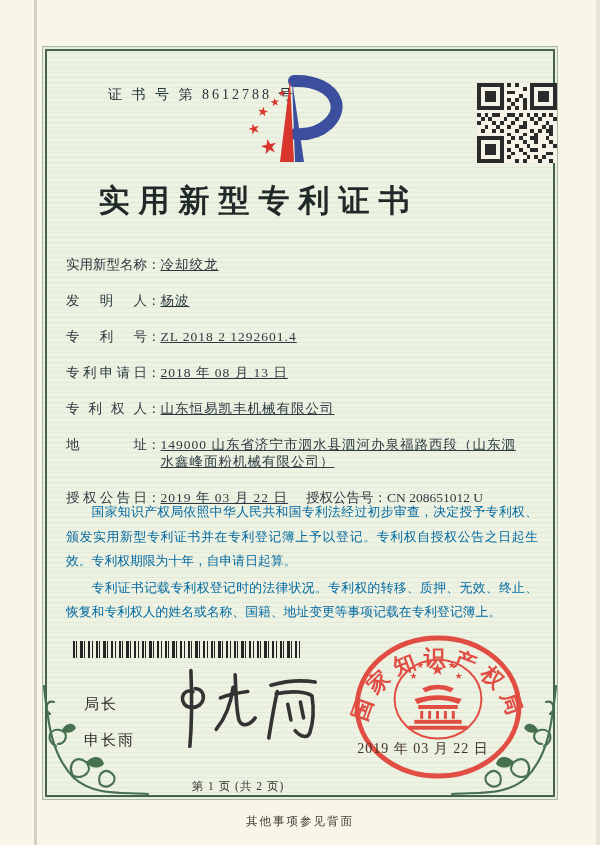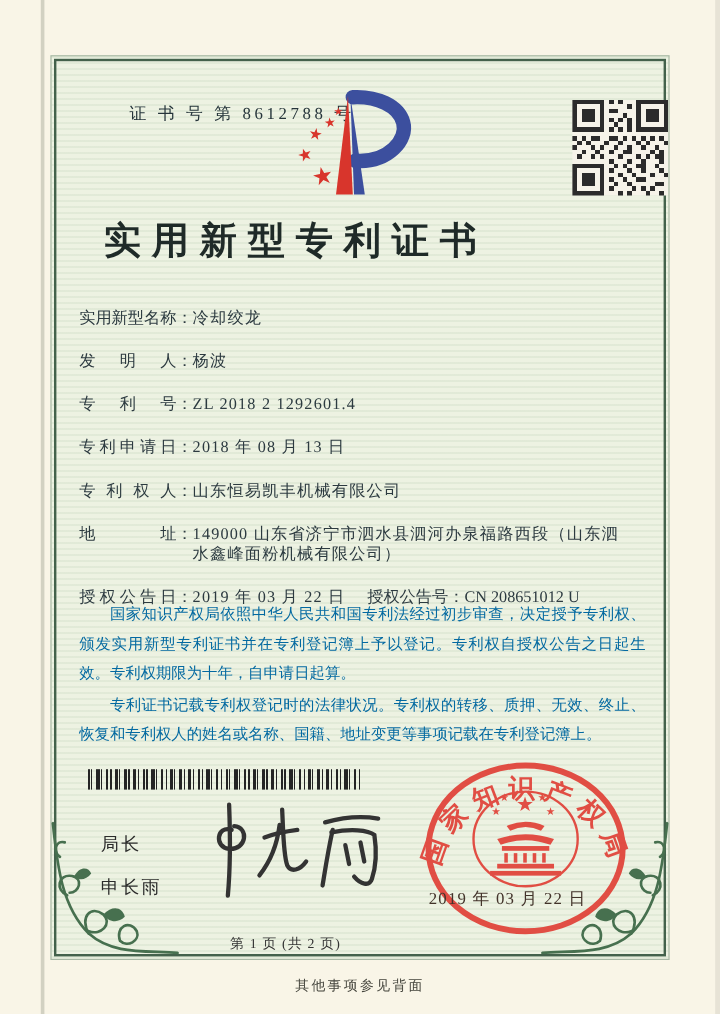--- a/index.html
+++ b/index.html
@@ -16,27 +16,27 @@
   .frame{
     position:absolute;left:42px;top:46px;width:514px;height:752px;
     border:1px solid #a8b8a4;
     background:
       repeating-linear-gradient(180deg, rgba(122,162,122,.10) 0 1px, rgba(0,0,0,0) 1px 5px),
       #edf2e2;
   }
   .frame::before{content:"";position:absolute;inset:2px;border:2px solid #43614b;pointer-events:none;}
   .abs{position:absolute;}
   .cert-number{left:64px;top:86px;font-size:14px;letter-spacing:3px;color:#25343a;margin-left:44px;}
-  .title{left:4px;top:180px;width:485px;text-align:center;font-size:31px;font-weight:bold;
+  .title{left:16px;top:180px;width:485px;text-align:center;font-size:31px;font-weight:bold;
     letter-spacing:9px;color:#1f2a28;}
   .fields{left:66px;top:256px;width:462px;font-size:13.5px;color:#2c3a40;}
   .field-row{display:flex;align-items:flex-start;margin-bottom:19px;line-height:17px;}
   .flabel{display:inline-block;width:81px;text-align:justify;text-align-last:justify;flex:0 0 81px;}
   .colon{flex:0 0 auto;}
-  .fvalue{flex:1 1 auto;letter-spacing:1px;}
+  .fvalue{flex:1 1 auto;letter-spacing:1px;text-decoration:underline;}
   .grant-row{position:relative;margin-bottom:0;}
   .grant2{position:absolute;left:240px;top:0;white-space:nowrap;display:flex;justify-content:flex-end;}
   .body-text{left:66px;top:500px;width:472px;font-size:12.8px;line-height:1.92;
     text-align:justify;color:#0369a1;}
   .body-text p{margin:0 0 2px 0;text-indent:2em;}
   .barcode{left:73px;top:641px;width:230px;height:17px;
     background:repeating-linear-gradient(90deg,
       #242424 0 2px, rgba(0,0,0,0) 2px 3px,
       #242424 3px 4px, rgba(0,0,0,0) 4px 7px,
       #242424 7px 10px, rgba(0,0,0,0) 10px 11px,

